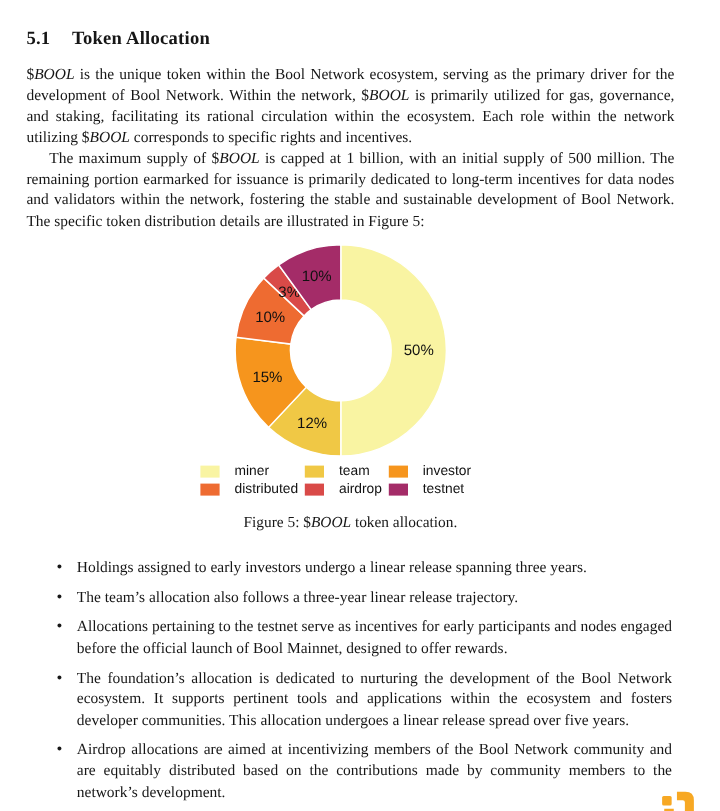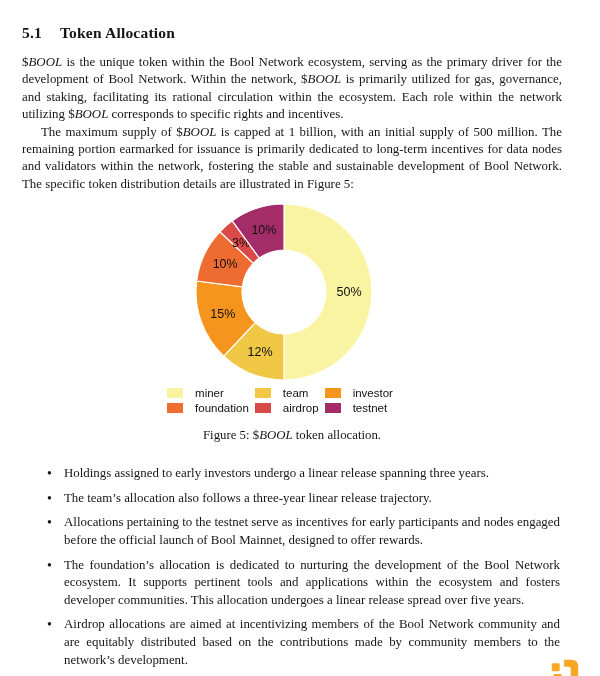--- a/index.html
+++ b/index.html
@@ -126,21 +126,21 @@
         <div class="legend-item">
           <span class="legend-swatch" style="background: rgb(240, 200, 69);"></span>
           <span>team</span>
         </div>
         <div class="legend-item">
           <span class="legend-swatch" style="background: rgb(246, 149, 29);"></span>
           <span>investor</span>
         </div>
         <div class="legend-item">
           <span class="legend-swatch" style="background: rgb(238, 107, 49);"></span>
-          <span>foundation</span>
+          <span>distributed</span>
         </div>
         <div class="legend-item">
           <span class="legend-swatch" style="background: rgb(217, 74, 72);"></span>
           <span>airdrop</span>
         </div>
         <div class="legend-item">
           <span class="legend-swatch" style="background: rgb(164, 44, 104);"></span>
           <span>testnet</span>
         </div>
       </div>

